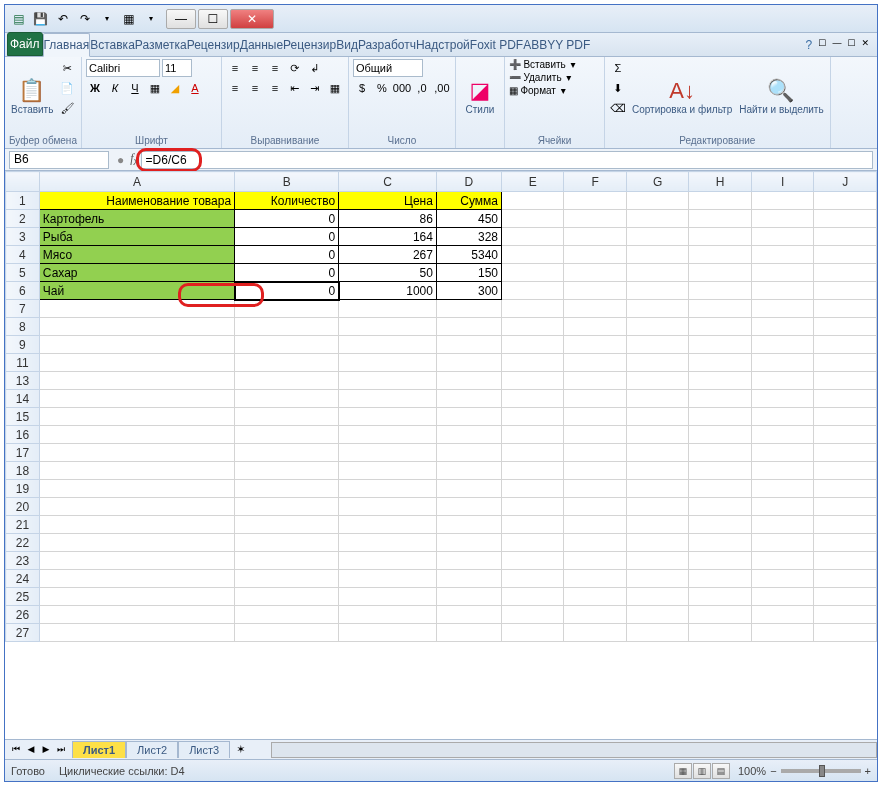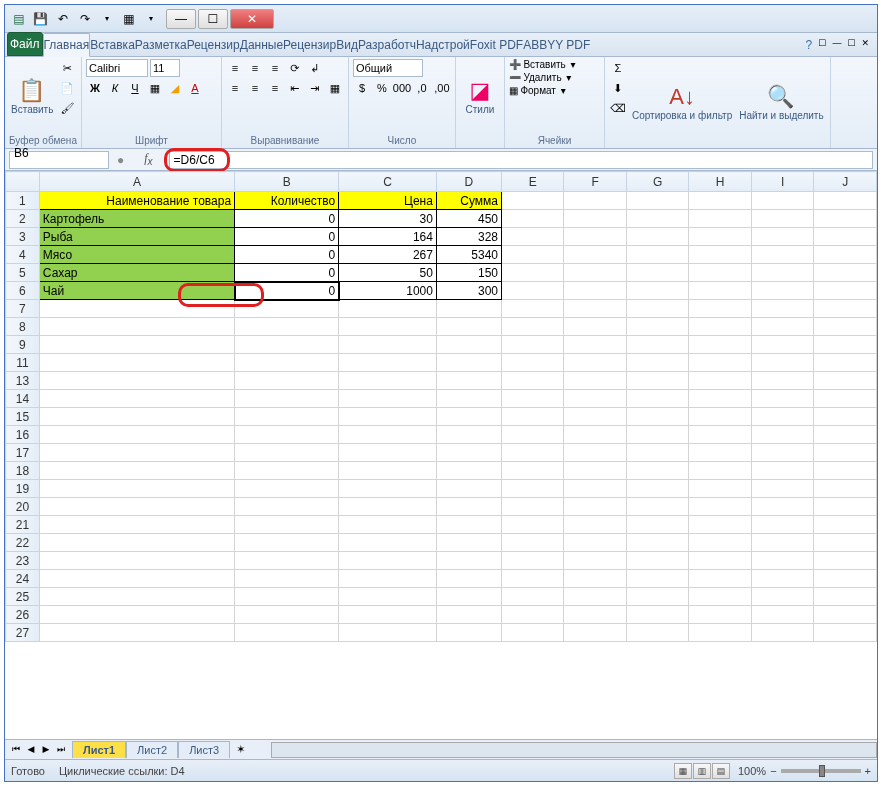--- a/index.html
+++ b/index.html
@@ -30,22 +30,22 @@
   .big-btn { display: flex; flex-direction: column; align-items: center; justify-content: center; padding: 2px; min-width: 40px; }
   .big-btn .icon { font-size: 22px; }
   .big-btn .lbl { font-size: 10px; text-align: center; color: #3b5a82; }
   .col { display: flex; flex-direction: column; gap: 2px; }
   .row { display: flex; gap: 2px; align-items: center; }
   .sel { border: 1px solid #abc; background: #fff; height: 18px; font-size: 11px; padding: 0 2px; }
   .mini-btn { width: 18px; height: 18px; display: flex; align-items: center; justify-content: center; border: 1px solid transparent; font-size: 11px; }
   
   
   .formula-bar { height: 22px; display: flex; align-items: center; border-bottom: 1px solid #a5b8d0; font-size: 12px; background: #eef3f9; }
-  .namebox { width: 100px; background: #fff; border: 1px solid #abc; height: 18px; margin: 0 4px; padding: 8px 4px; display:flex; align-items:flex-end;}
-  .fx-label { font-style: italic; font-family: serif; margin: 0 16px; color:#555; }
+  .namebox { width: 100px; background: #fff; border: 1px solid #abc; height: 18px; margin: 0 4px; padding: 0 4px; display:flex; align-items:flex-start;}
+  .fx-label { font-style: italic; font-family: serif; margin: 0 2px; color:#555; }
   .formula-input { flex: 1; background: #fff; border: 1px solid #abc; height: 18px; margin-right: 4px; padding: 0 4px; display:flex; align-items:center; position: relative; }
   .highlight-red { position: absolute; border: 3px solid #e02020; border-radius: 10px; pointer-events: none; }
   
   
   .sheet-area { flex: 1; overflow: hidden; position: relative; display: flex; flex-direction: column; background: #fff; }
   .grid { border-collapse: collapse; table-layout: fixed; font-size: 12px; }
   .grid th { background: linear-gradient(#f3f7fc,#e4edf7); border: 1px solid #c5d4e6; font-weight: normal; color: #333; text-align: center; height: 20px; }
   .grid th.corner { background: linear-gradient(#f3f7fc,#e4edf7); width: 26px; }
   .grid th.colh { min-width: 48px; }
   .grid td { border: 1px solid #d4d4d4; height: 18px; padding: 0 3px; text-align: right; }
@@ -125,21 +125,21 @@
           <span class="mini-btn">✂</span>
           <span class="mini-btn">📄</span>
           <span class="mini-btn">🖌</span>
         </div>
       </div>
       <div class="rgroup-label">Буфер обмена</div>
     </div>
     <div class="rgroup" style="min-width:140px;">
       <div class="rgroup-body col">
         <div class="row">
-          <input class="sel" style="width: 62px;" value="Calibri">
+          <input class="sel" style="width: 74px;" value="Calibri">
           <input class="sel" style="width: 30px;" value="11">
         </div>
         <div class="row">
           <span class="mini-btn">
               <b>Ж</b>
             </span>
           <span class="mini-btn">
               <i>К</i>
             </span>
           <span class="mini-btn">
@@ -213,20 +213,21 @@
         </div>
         <div class="big-btn">
           <span class="icon" style="color:#c0392b;">A↓</span>
           <span class="lbl">Сортировка и фильтр</span>
         </div>
         <div class="big-btn">
           <span class="icon" style="color:#3b6ea5;">🔍</span>
           <span class="lbl">Найти и выделить</span>
         </div>
       </div>
+      <div class="rgroup-label">Редактирование</div>
     </div>
   </div>
 
   <div class="formula-bar">
     <div class="namebox">
         <span>B6</span>
       </div>
     <span style="color:#888;padding:0 4px;">●</span>
     <span class="fx-label">f<sub>x</sub></span>
     <div class="formula-input">
@@ -261,21 +262,21 @@
             <td class=""></td>
             <td class=""></td>
             <td class=""></td>
             <td class=""></td>
             <td class=""></td>
           </tr>
           <tr>
             <td class="rowh">2</td>
             <td class="name-green">Картофель</td>
             <td class="data-b">0</td>
-            <td class="data-b">30</td>
+            <td class="data-b">86</td>
             <td class="data-b">450</td>
             <td class=""></td>
             <td class=""></td>
             <td class=""></td>
             <td class=""></td>
             <td class=""></td>
             <td class=""></td>
           </tr>
           <tr>
             <td class="rowh">3</td>

